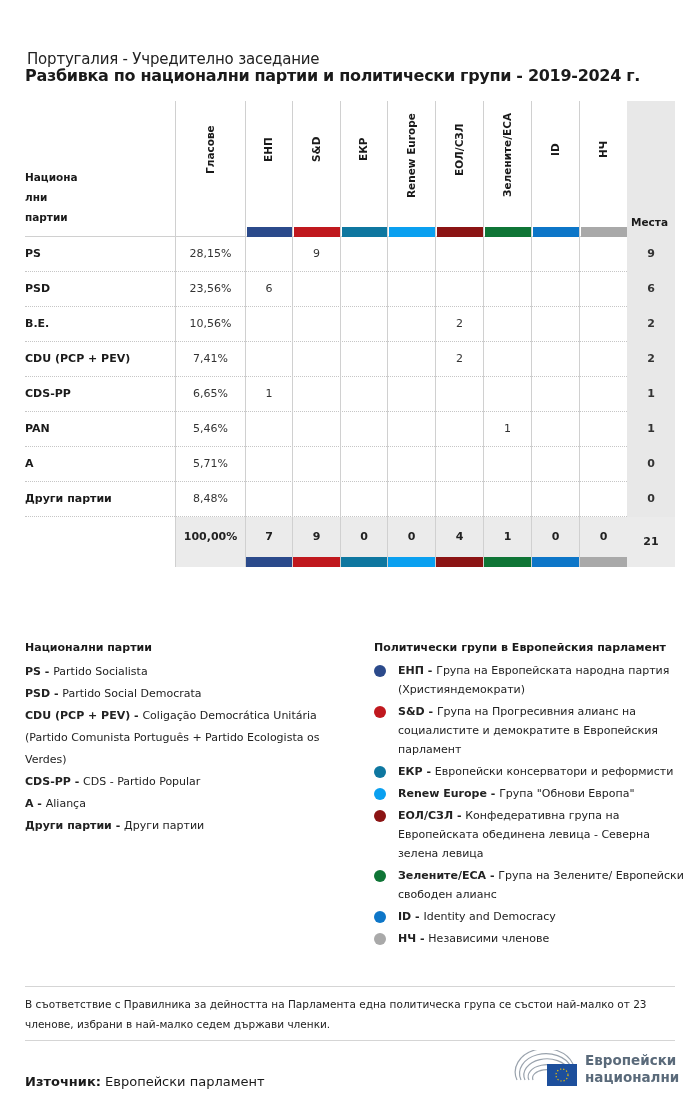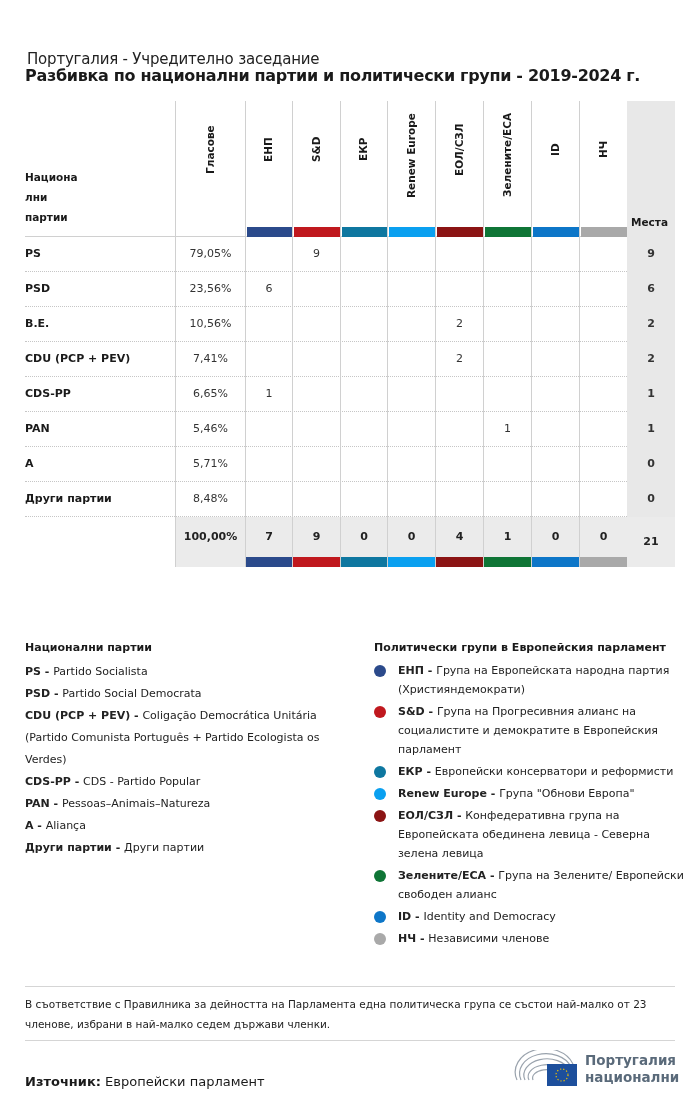--- a/index.html
+++ b/index.html
@@ -90,21 +90,21 @@
         <div class="vlab" style="transform-origin: 0px 0px; transform: rotate(-90deg); left: calc(50% - 7px); top: 56.5px;">НЧ</div>
         <div class="colorbar" style="background: rgb(169, 169, 169); left: 1px;"></div>
       </div>
       <div class="seats-hdr" style="left: 602px; width: 48px;">
         <span>Места</span>
       </div>
     </div>
   <div id="rows">
       <div class="row">
         <div class="pname">PS</div>
-        <div class="cell" style="left: 150px; width: 70px;">79,05%</div>
+        <div class="cell" style="left: 150px; width: 70px;">28,15%</div>
         <div class="cell" style="left: 220px; width: 47px;"></div>
         <div class="cell" style="left: 267px; width: 48px;">9</div>
         <div class="cell" style="left: 315px; width: 47px;"></div>
         <div class="cell" style="left: 362px; width: 48px;"></div>
         <div class="cell" style="left: 410px; width: 48px;"></div>
         <div class="cell" style="left: 458px; width: 48px;"></div>
         <div class="cell" style="left: 506px; width: 48px;"></div>
         <div class="cell" style="left: 554px; width: 48px;"></div>
         <div class="cell seat" style="left: 602px; width: 48px;">9</div>
       </div>
@@ -214,21 +214,20 @@
     </div>
 </div>
 
 <div class="legend-left">
   <h3>Национални  партии</h3>
   <div id="natlist">
       <div class="li"><b>PS</b><b> - </b><span>Partido Socialista</span></div>
       <div class="li"><b>PSD</b><b> - </b><span>Partido Social Democrata</span></div>
       <div class="li"><b>CDU (PCP + PEV)</b><b> - </b><span>Coligação Democrática Unitária (Partido Comunista Português + Partido Ecologista os Verdes)</span></div>
       <div class="li"><b>CDS-PP</b><b> - </b><span>CDS - Partido Popular</span></div>
-      <div class="li"><b>PAN</b><b> - </b><span>Pessoas–Animais–Natureza</span></div>
       <div class="li"><b>A</b><b> - </b><span>Aliança</span></div>
       <div class="li"><b>Други партии</b><b> - </b><span>Други партии</span></div>
     </div>
 </div>
 
 <div class="legend-right">
   <h3>Политически групи в Европейския парламент</h3>
   <div id="grplist">
       <div class="li"><span class="dot" style="background: rgb(43, 74, 139);"></span><b>ЕНП</b><b> - </b><span>Група на Европейската народна партия (Християндемократи)</span></div>
       <div class="li"><span class="dot" style="background: rgb(192, 24, 30);"></span><b>S&amp;D</b><b> - </b><span>Група на Прогресивния алианс на социалистите и демократите в Европейския парламент</span></div>
@@ -255,16 +254,16 @@
       <path d="M4 30 A28 22 0 0 1 60 14"></path>
       <path d="M8 30 A24 18 0 0 1 58 17"></path>
       <path d="M12 30 A20 14 0 0 1 56 20"></path>
       <path d="M16 30 A16 10 0 0 1 52 23"></path>
       <path d="M20 30 A12 7 0 0 1 48 26"></path>
     </g>
     <rect x="34" y="14" width="30" height="22" fill="#1d4f9c"></rect>
     <circle cx="49" cy="25" r="6" fill="none" stroke="#f2c200" stroke-width="1.2" stroke-dasharray="1.2 2"></circle>
   </svg>
   <div class="ltext">
-    <div>Португалия</div>
+    <div>Европейски</div>
     <div>национални</div>
   </div>
 </div>
 
 </body></html>

